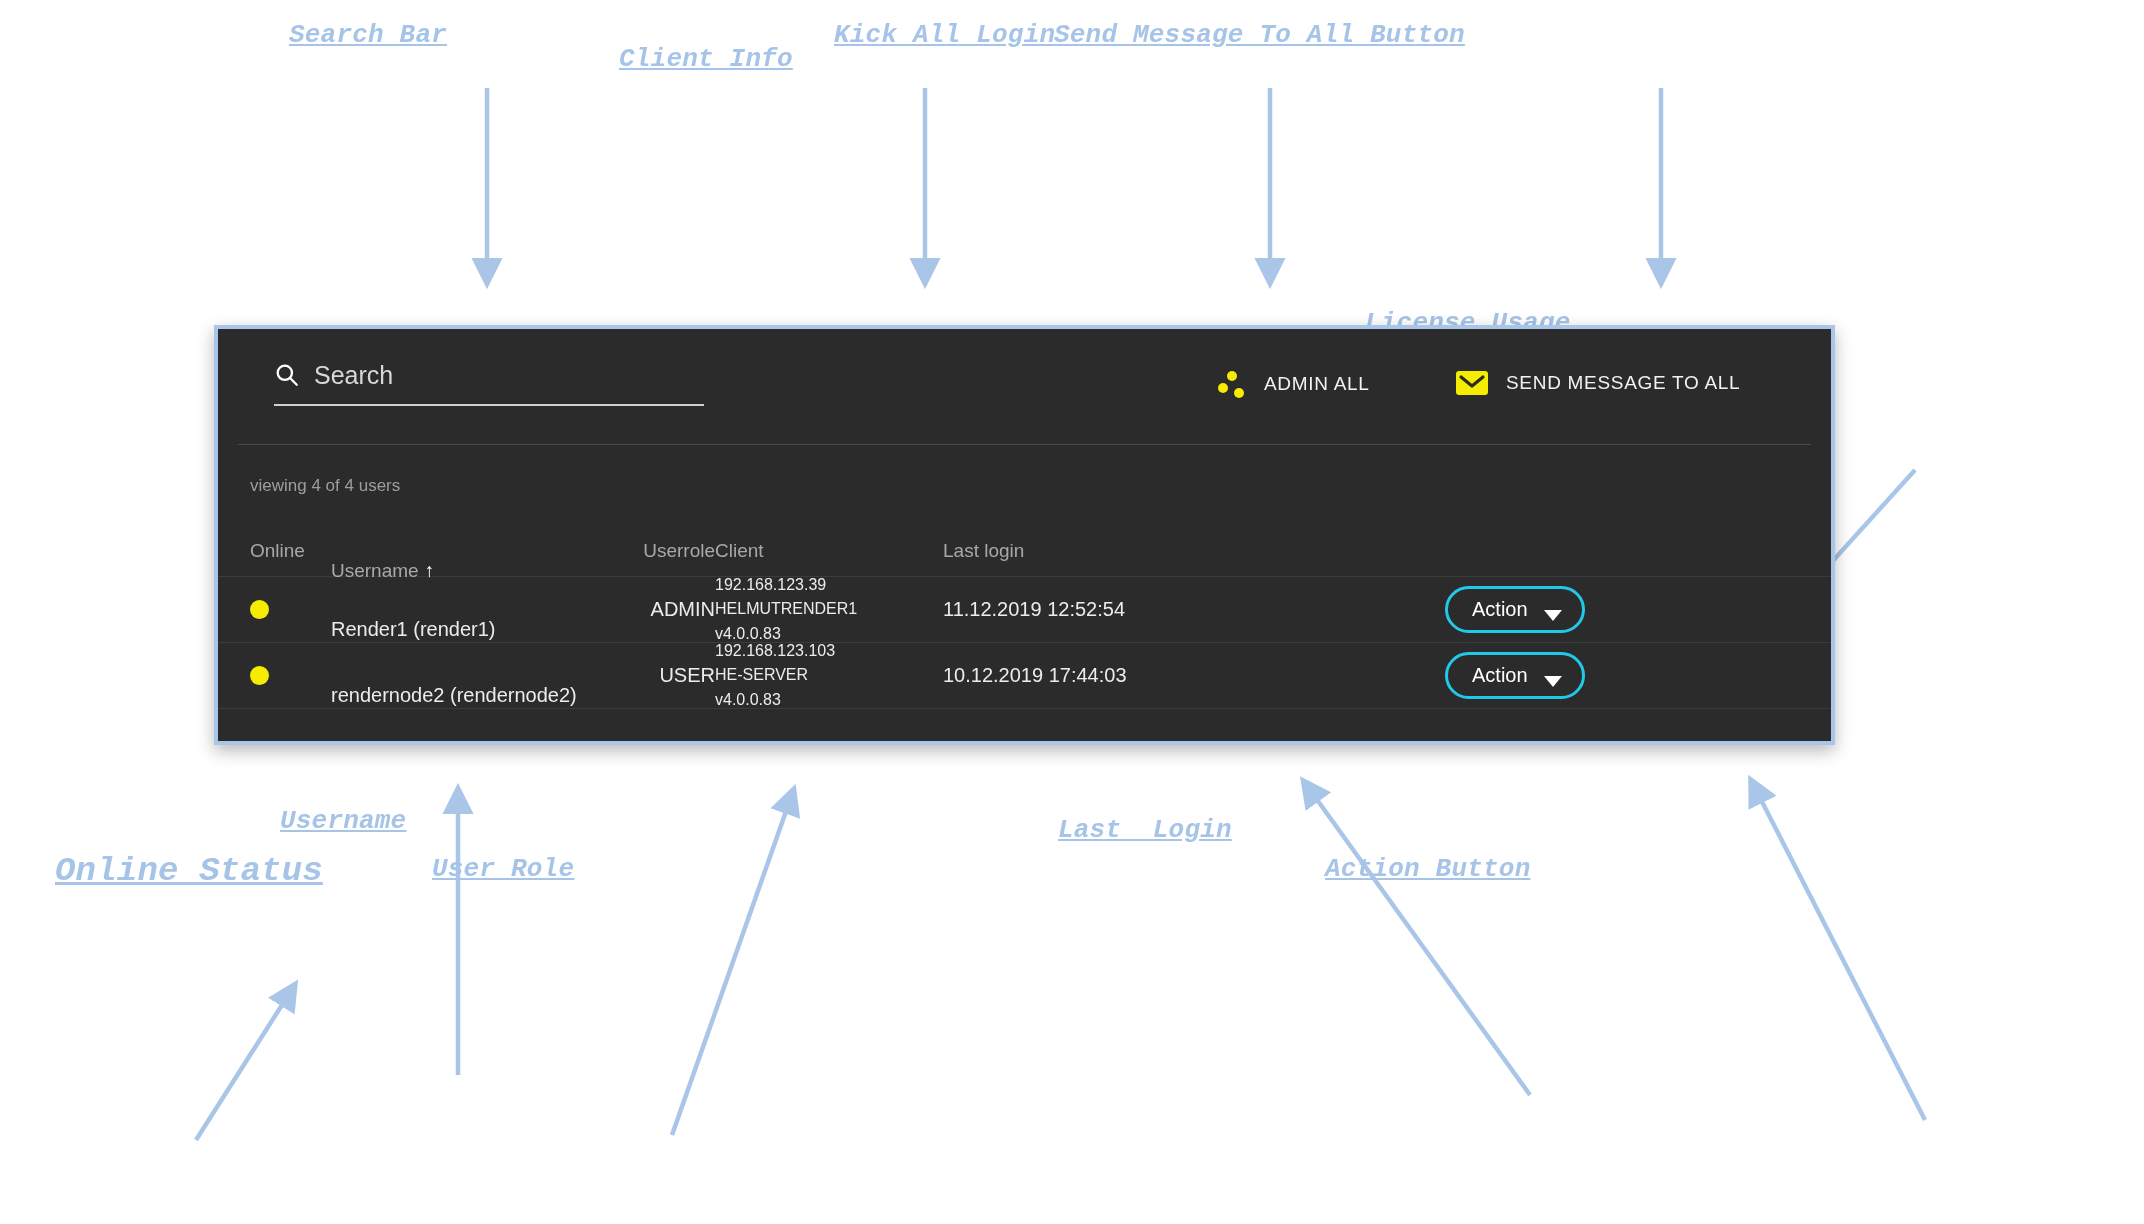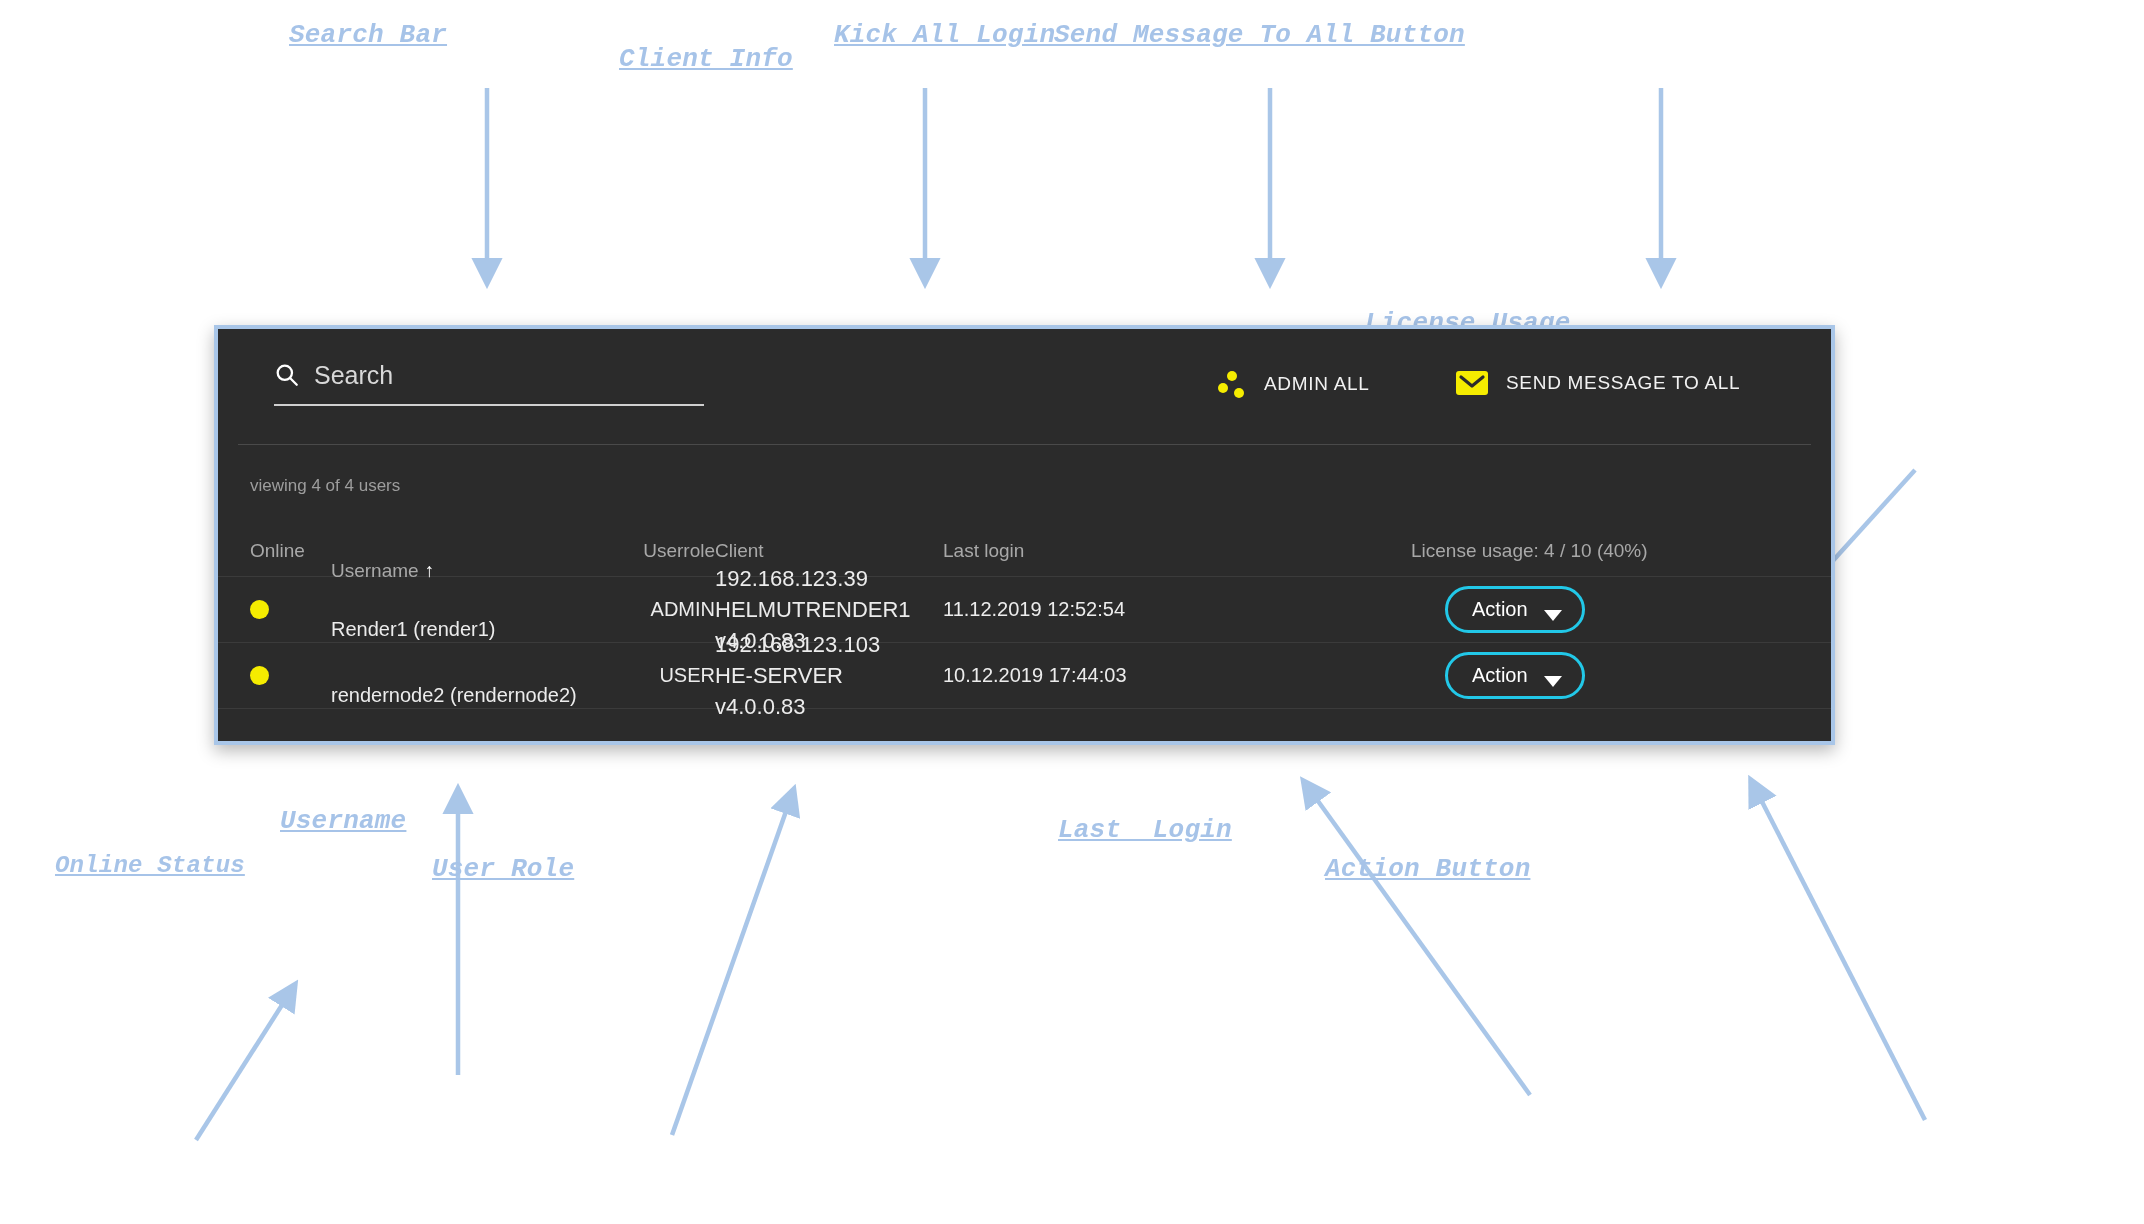--- a/index.html
+++ b/index.html
@@ -102,21 +102,21 @@
   .head .sort{color:#ffffff;font-weight:bold;margin-left:6px;font-size:19px;}
   .license{
     color:#20c6e0;font-size:19px;white-space:nowrap;
   }
   .dot{
     width:19px;height:19px;border-radius:50%;
     background:#f5ec00;display:block;
   }
   .cell-txt{color:#ececec;font-size:20px;}
   .client-stack{display:flex;flex-direction:column;gap:6px;}
-  .client-stack span{color:#ececec;font-size:22px;line-height:1.15;white-space:nowrap;}
+  .client-stack span{color:#ececec;font-size:16px;line-height:1.15;white-space:nowrap;}
   .action-btn{
     display:inline-flex;align-items:flex-end;gap:16px;
     border:3px solid #22c8e8;border-radius:999px;
     padding:9px 20px 9px 24px;
     background:transparent;cursor:pointer;
   }
   .action-btn .txt{color:#ffffff;font-size:20px;}
   .caret{
     width:0;height:0;
     border-left:9px solid transparent;
@@ -147,21 +147,21 @@
     <line x1="1530" y1="1095" x2="1310" y2="790"></line>
     <line x1="1925" y1="1120" x2="1756" y2="790"></line>
   </g>
 </svg>
 
 <div class="anno" style="left:289px;top:20px;font-size:26px;">Search Bar</div>
 <div class="anno" style="left:619px;top:44px;font-size:26px;">Client Info</div>
 <div class="anno" style="left:834px;top:20px;font-size:26px;">Kick All Login</div>
 <div class="anno" style="left:1054px;top:20px;font-size:26px;">Send Message To All Button</div>
 <div class="anno" style="left:1365px;top:308px;font-size:26px;">License Usage</div>
-<div class="anno" style="left:55px;top:852px;font-size:24px;">Online Status</div>
+<div class="anno" style="left:55px;top:852px;font-size:34px;">Online Status</div>
 <div class="anno" style="left:280px;top:806px;font-size:26px;">Username</div>
 <div class="anno" style="left:432px;top:854px;font-size:26px;">User Role</div>
 <div class="anno" style="left:1058px;top:815px;font-size:26px;">Last  Login</div>
 <div class="anno" style="left:1325px;top:854px;font-size:26px;">Action Button</div>
 
 <div class="caption" style="left:629px;top:630px;font-size:25px;">Figure 2.5.1 Dashboard</div>
 
 <div class="panel">
  <div class="panel-inner">
 
@@ -200,23 +200,20 @@
   <div class="tbl">
 
     <div class="trow head">
       <div class="c-online"><span>Online</span></div>
       <div class="c-user">
         <span>Username</span><span class="sort">↑</span>
       </div>
       <div class="c-role"><span>Userrole</span></div>
       <div class="c-client"><span>Client</span></div>
       <div class="c-login"><span>Last login</span></div>
-      <div class="c-action" style="padding-left:120px;">
-        <span class="license">License usage: 4 / 10 (40%)</span>
-      </div>
     </div>
 
     <div class="trow data">
       <div class="c-online">
             <span class="dot"></span>
           </div>
       <div class="c-user"><span class="cell-txt">Render1 (render1)</span></div>
       <div class="c-role"><span class="cell-txt">ADMIN</span></div>
       <div class="c-client">
         <span class="client-stack">

